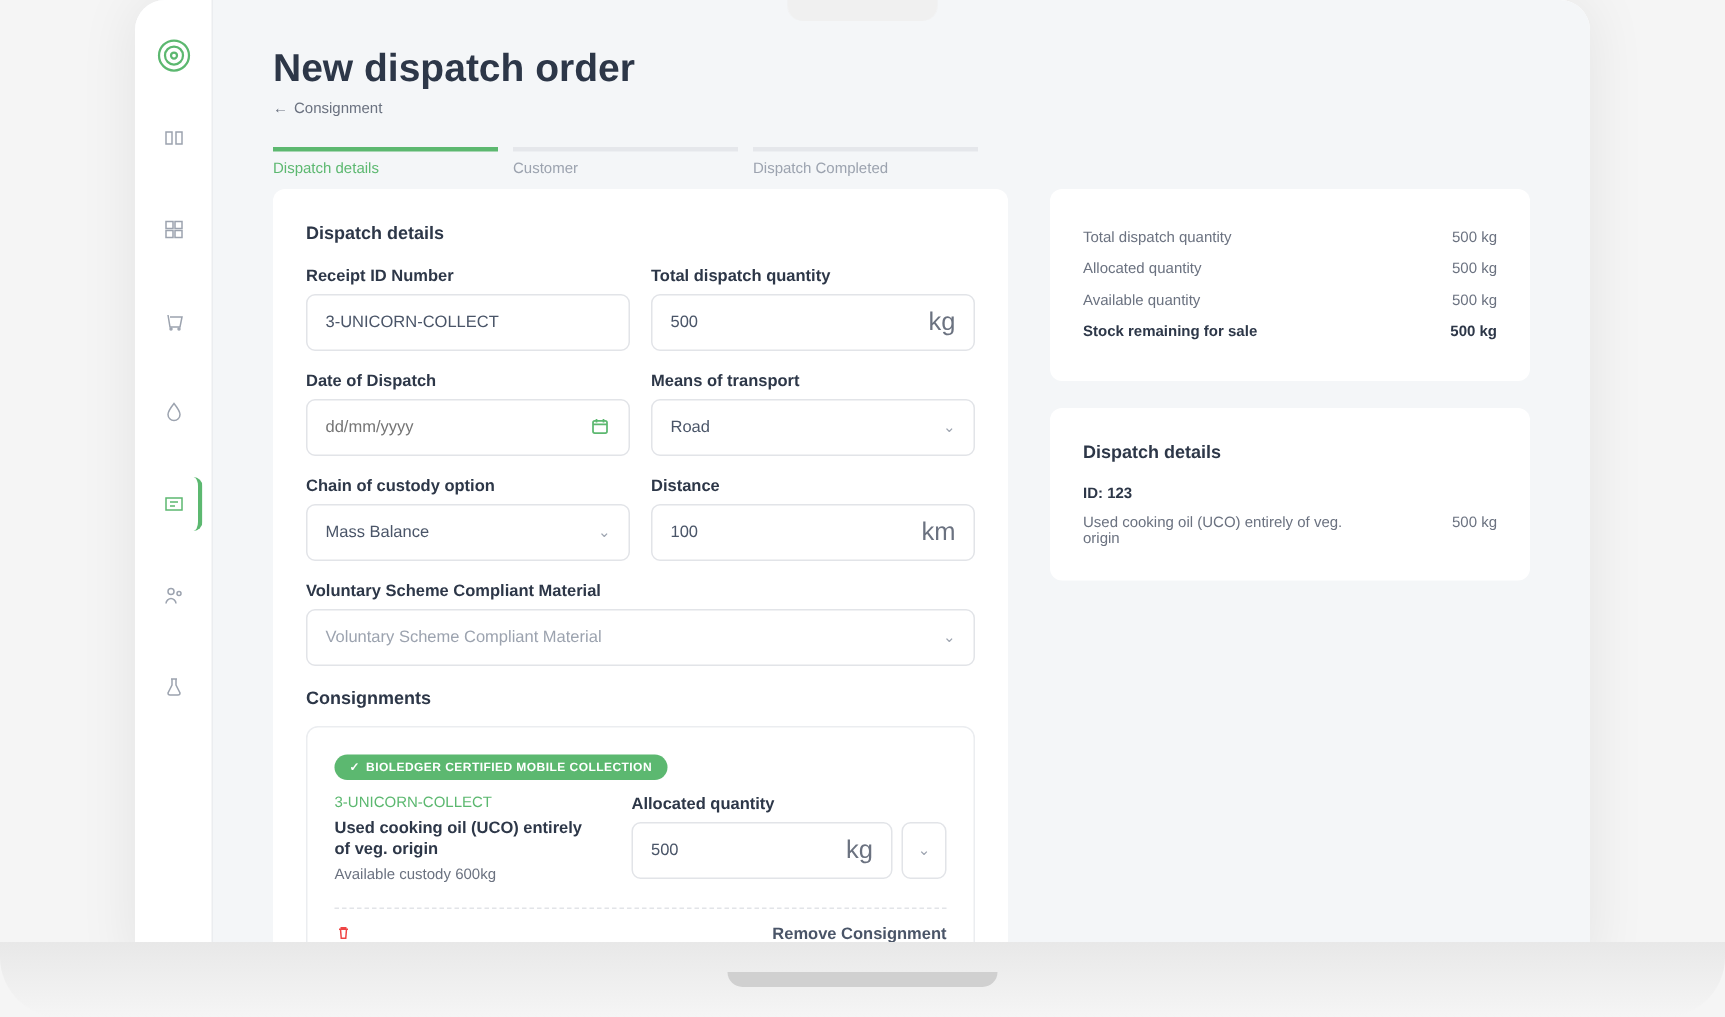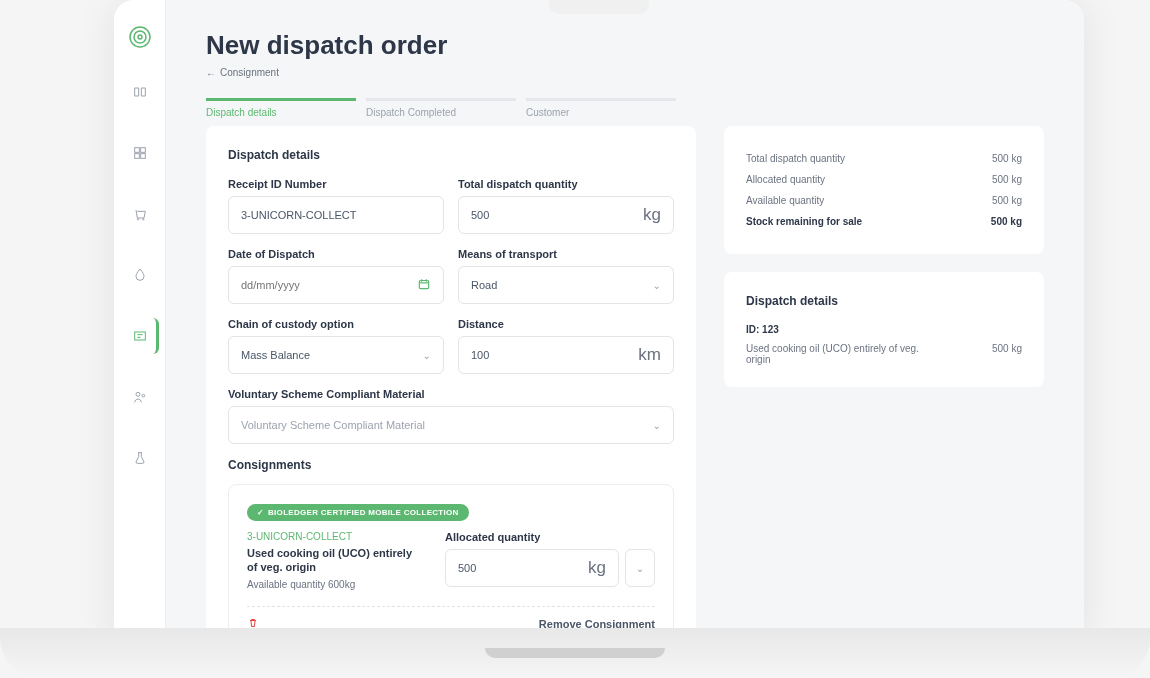--- a/index.html
+++ b/index.html
@@ -1,17 +1,17 @@
 <!DOCTYPE html>
 <html><head>
 <meta charset="utf-8">
 <style>
 * { box-sizing: border-box; margin: 0; padding: 0; font-family: -apple-system, BlinkMacSystemFont, 'Segoe UI', Arial, sans-serif; }
 body { background: #f5f5f5; width: 1150px; height: 678px; overflow: hidden; position: relative; }
-.device-frame { position: absolute; left: 90px; top: 0; width: 970px; height: 645px; background: #fff; border-radius: 20px 20px 0 0; box-shadow: 0 0 40px rgba(0,0,0,0.08); overflow: hidden; margin-left: 24px; }
+.device-frame { position: absolute; left: 90px; top: 0; width: 970px; height: 645px; background: #fff; border-radius: 20px 20px 0 0; box-shadow: 0 0 40px rgba(0,0,0,0.08); overflow: hidden; }
 .device-notch { position: absolute; left: 50%; top: 0; transform: translateX(-50%); width: 100px; height: 14px; background: #f0f0f0; border-radius: 0 0 10px 10px; z-index: 100; }
 .device-base { position: absolute; left: 0; right: 0; bottom: 0; height: 50px; background: linear-gradient(180deg, #e8e8e8, #f5f5f5); border-radius: 0 0 40px 40px; }
 .device-trackpad { position: absolute; left: 50%; bottom: 20px; transform: translateX(-50%); width: 180px; height: 10px; background: #d0d0d0; border-radius: 0 0 10px 10px; }
 .app { display: flex; height: 100%; background: #f4f6f8; }
 .sidebar { width: 52px; background: #fff; border-right: 1px solid #ebedf0; display: flex; flex-direction: column; align-items: center; padding-top: 25px; gap: 25px; }
 .logo { width: 24px; height: 24px; color: #5cb870; }
 .logo svg { width: 100%; height: 100%; }
 .nav-icon { width: 36px; height: 36px; display: flex; align-items: center; justify-content: center; color: #9ca3af; cursor: pointer; border-radius: 6px; }
 .nav-icon.active { border-right: 3px solid #5cb870; color: #5cb870; margin-right: -3px; }
 .nav-icon svg { width: 16px; height: 16px; }
@@ -116,22 +116,22 @@
 
     <div class="main">
       <h1 class="page-title">New dispatch order</h1>
       <div class="breadcrumb">
         <span>←</span>
         <span>Consignment</span>
       </div>
 
       <div class="tabs">
         <div class="tab active">Dispatch details</div>
+        <div class="tab">Customer</div>
         <div class="tab">Dispatch Completed</div>
-        <div class="tab">Customer</div>
       </div>
 
       <div class="content-row">
         <div class="left-col">
           <div class="card">
             <div class="card-title">Dispatch details</div>
 
             <div class="form-row">
               <div class="form-group">
                 <label class="form-label">Receipt ID Number</label>
@@ -202,21 +202,21 @@
 
             <div class="consign-card">
               <div class="badge">
                 <span>✓</span>
                 <span>BIOLEDGER CERTIFIED MOBILE COLLECTION</span>
               </div>
               <div class="consign-body">
                 <div class="consign-info">
                   <div class="consign-id">3-UNICORN-COLLECT</div>
                   <div class="consign-name">Used cooking oil (UCO) entirely of veg. origin</div>
-                  <div class="consign-avail">Available quantity 600kg</div>
+                  <div class="consign-avail">Available custody 600kg</div>
                 </div>
                 <div class="consign-alloc">
                   <label class="form-label">Allocated quantity</label>
                   <div class="consign-alloc-row">
                     <div class="input">
                       <input value="500" style="">
                       <span class="suffix">kg</span>
                     </div>
                     <div class="mini-select">⌄</div>
                   </div>

